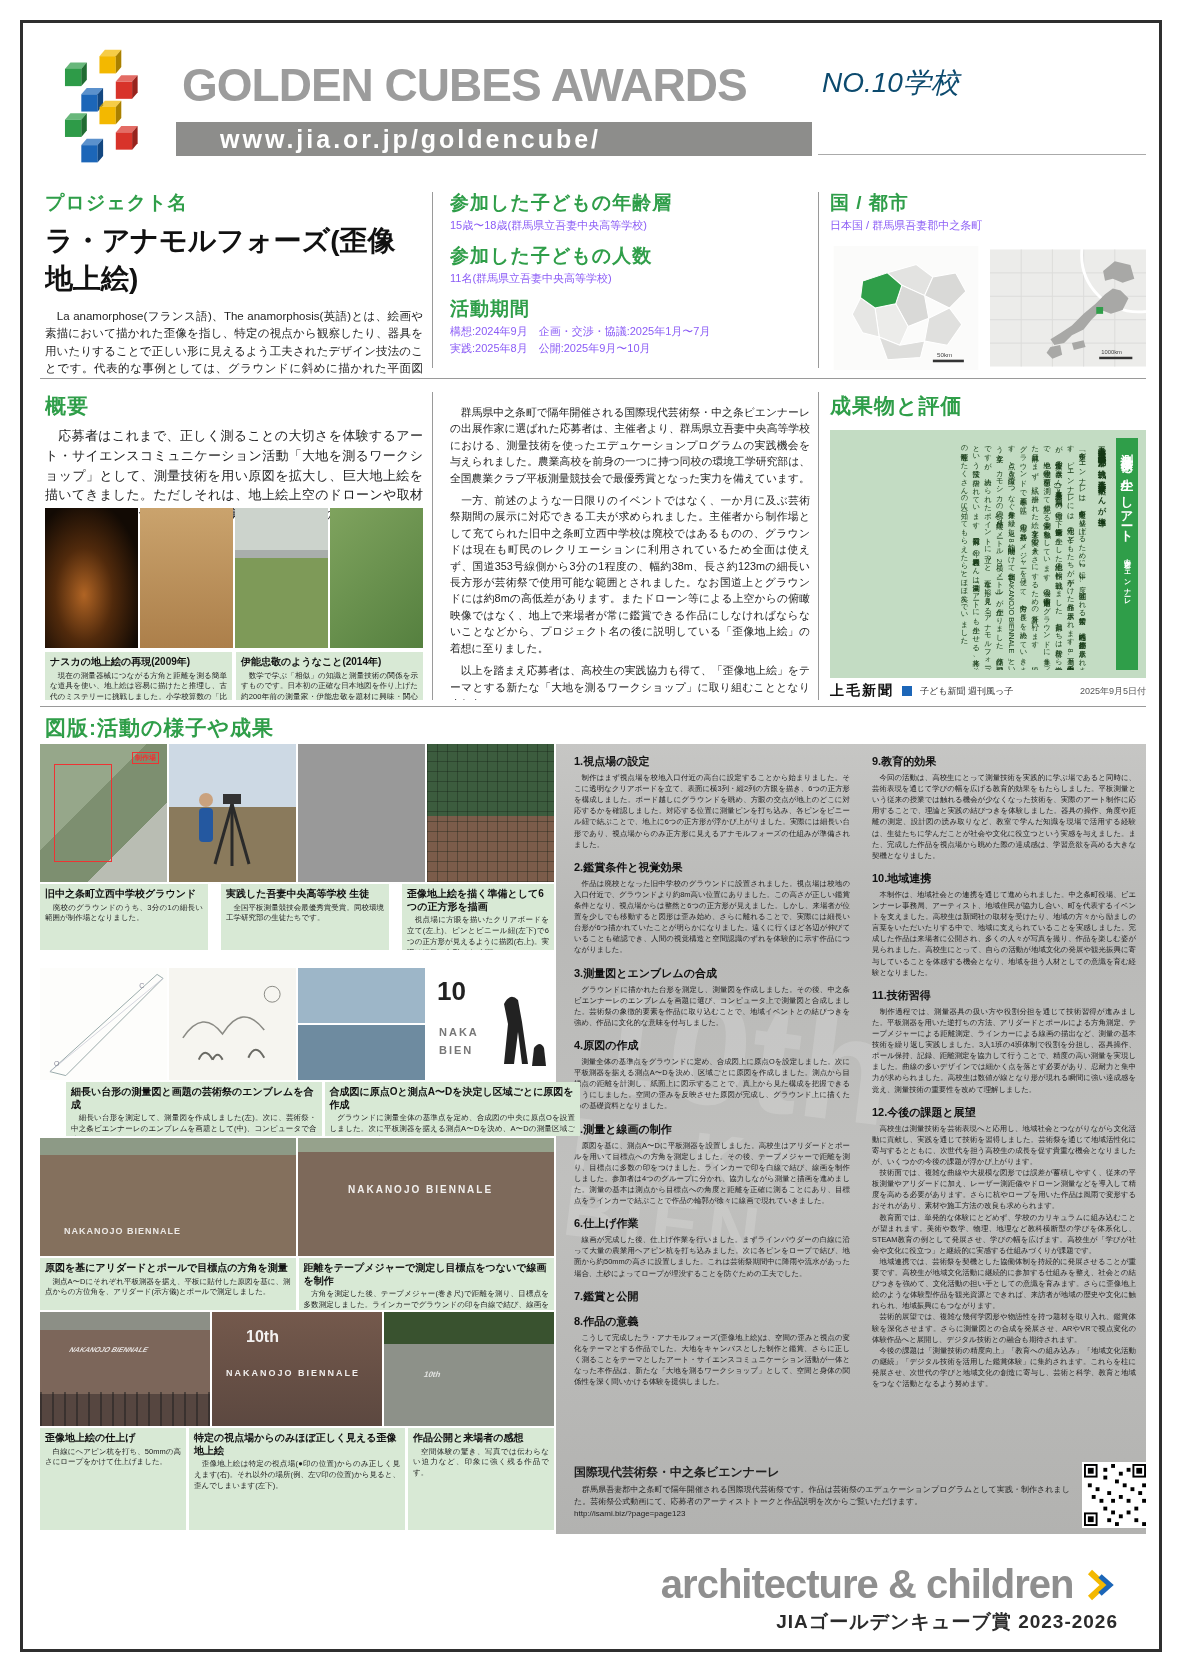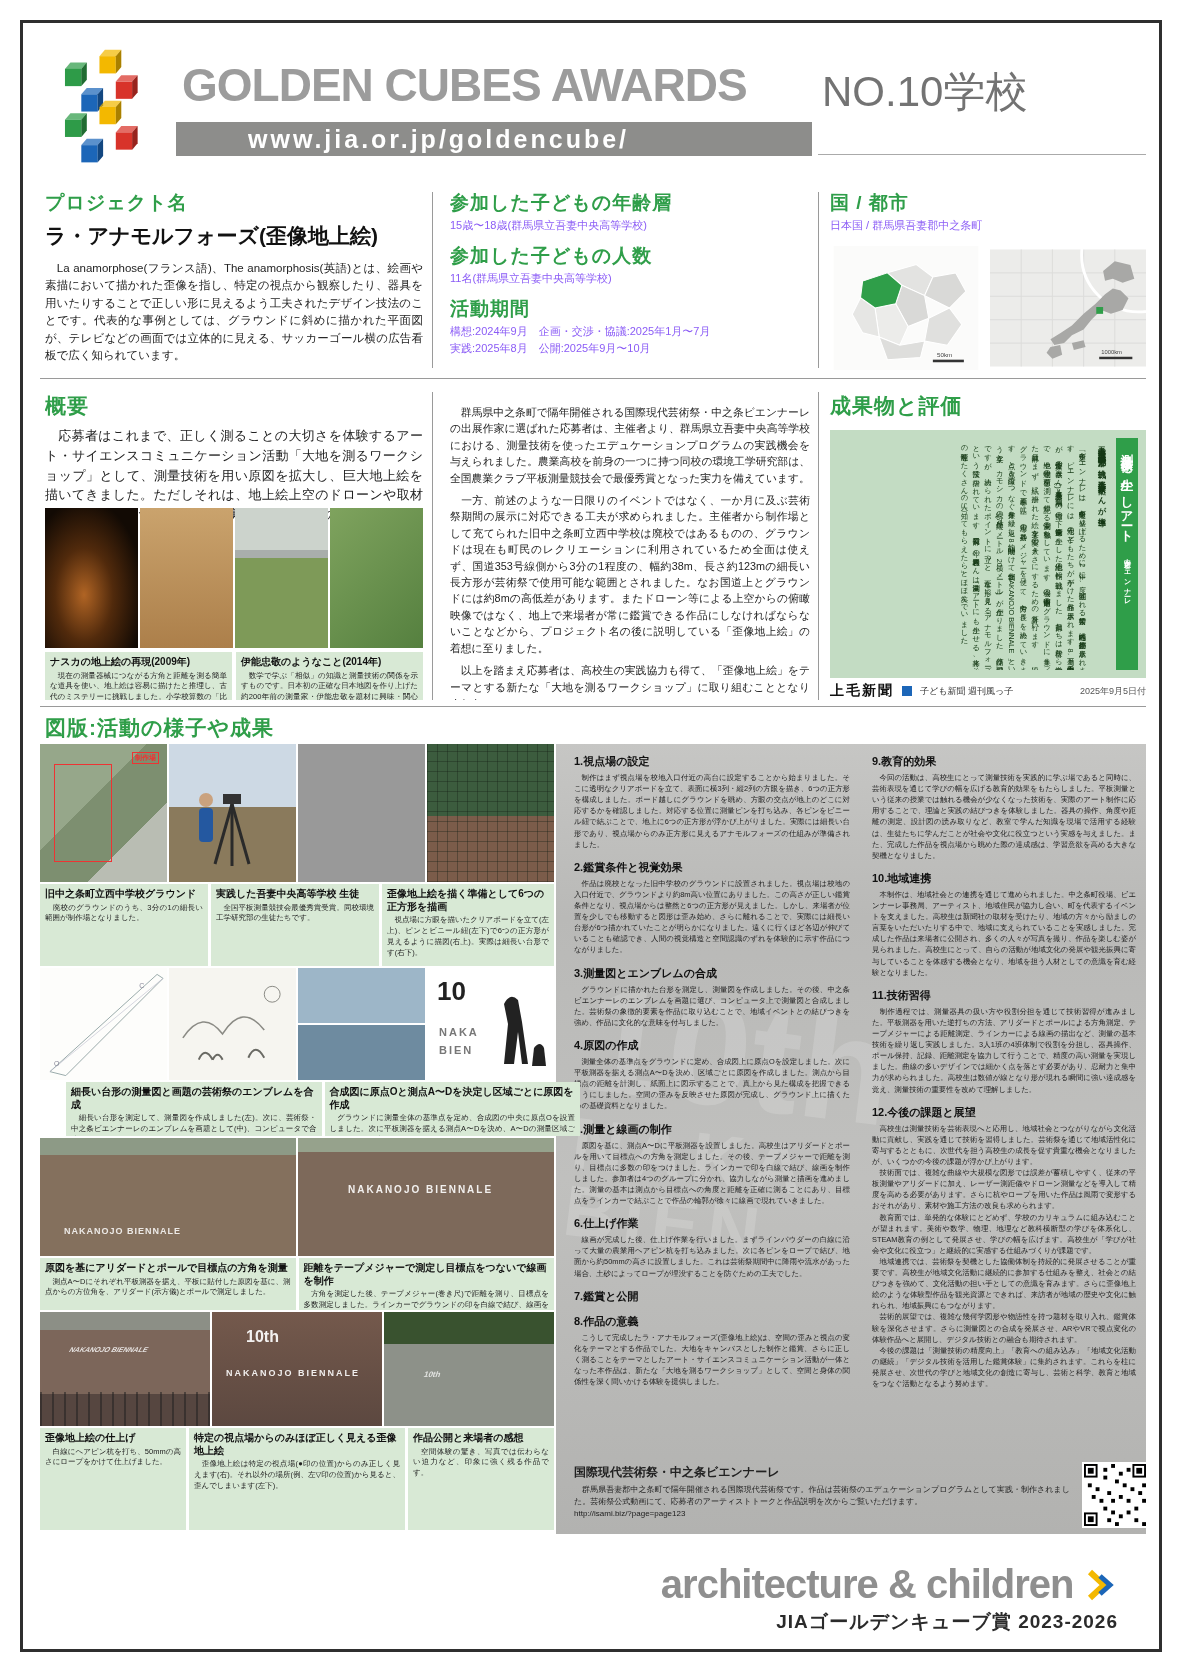--- a/index.html
+++ b/index.html
@@ -6,21 +6,21 @@
   body{font-family:"Liberation Sans","DejaVu Sans",sans-serif;color:#222;}
   #poster{position:relative;width:1180px;height:1668px;background:#fff;overflow:hidden;}
   .frame{position:absolute;left:20px;top:20px;right:18px;bottom:16px;border:3px solid #2f2f2f;pointer-events:none;}
   .abs{position:absolute;}
   .gh{color:#2f9e49;font-weight:bold;}
   .gh.big{font-size:21px;letter-spacing:1px;}
   .gh.mid{font-size:19px;letter-spacing:1px;}
   .vline{position:absolute;width:1px;background:#9a9a9a;}
   .hline{position:absolute;height:1px;background:#9a9a9a;}
   .para{font-size:13px;line-height:1.52;text-align:justify;margin:0 0 6px;}
-  .ptitle{font-size:21px;font-weight:bold;margin:6px 0 10px;letter-spacing:0px;color:#111;}
+  .ptitle{font-size:28px;font-weight:bold;margin:6px 0 10px;letter-spacing:0px;color:#111;}
   .kv{font-size:11px;margin:2px 0 10px;color:#8b5cf6;}
   .photo{position:relative;overflow:hidden;background:#999;}
   .capb{background:#d8e9d5;padding:4px 5px 3px;overflow:hidden;box-sizing:border-box;}
   .capb h4{font-size:10px;margin:0 0 2px;font-weight:bold;color:#111;line-height:1.25;}
   .capb p{font-size:7.5px;line-height:1.45;margin:0;text-align:justify;color:#222;}
   .itemcol{position:absolute;overflow:hidden;}
   .item h4{font-size:11px;margin:10px 0 3px;font-weight:bold;color:#111;}
   .item p{font-size:7.4px;line-height:1.5;text-align:justify;margin:0;white-space:pre-line;color:#1c1c1c;}
   .flexrow{display:flex;gap:2px;position:absolute;}
   .flexrow>.photo{flex:1;}
@@ -40,23 +40,23 @@
   .ghostart .g2{font-size:72px;letter-spacing:8px;}
   .note{position:absolute;overflow:hidden;}
   .note h4{font-size:12px;margin:0 0 3px;font-weight:bold;}
   .note p{font-size:8px;line-height:1.5;margin:0;text-align:justify;}
   .note a{color:#1c1c1c;text-decoration:none;}
   .ovl{position:absolute;color:#fff;font-weight:bold;}
   .footer{position:absolute;right:62px;top:1562px;text-align:right;}
   .brand{font-size:40px;color:#8f8f8f;font-weight:bold;letter-spacing:-1px;display:inline-block;vertical-align:middle;}
   .award{font-size:19px;color:#2b2b2b;font-weight:bold;letter-spacing:1px;margin-top:2px;}
   .urlbar{position:absolute;left:176px;top:122px;width:636px;height:34px;background:#8d8d8b;color:#fff;
-          font-size:25px;font-weight:bold;letter-spacing:3px;line-height:34px;padding-left:72px;box-sizing:border-box;}
+          font-size:25px;font-weight:bold;letter-spacing:3px;line-height:34px;padding-left:44px;box-sizing:border-box;}
   .gcaw{position:absolute;left:182px;top:58px;font-size:46px;font-weight:bold;color:#9c9c9c;letter-spacing:-1px;}
-  .schoolno{position:absolute;left:822px;top:64px;font-size:42px;color:#737373;}
+  .schoolno{position:absolute;left:822px;top:64px;font-size:28px;color:#0c4a6e;font-style:italic;}
 </style>
 </head>
 <body>
 
 <div id="poster">
   <div class="frame"></div>
 
   <svg class="abs" style="left:40px;top:48px;" width="128" height="118" viewBox="0 0 90 130">
     <defs>
       <g id="cube">
@@ -324,21 +324,21 @@
         <rect x="2" y="34" width="14" height="34" rx="4" fill="#2458a0"></rect>
         <circle cx="9" cy="26" r="7" fill="#caa27e"></circle>
       </svg>
     </div>
     <div class="photo" style="background:linear-gradient(180deg,#d8ddda 0 32%,#87987ا 32% 46%,#8b9a7a 32% 46%,#8a7560 46% 100%);"></div>
     <div class="photo" style="background:linear-gradient(180deg,#3c5c3e 0 52%,#7b5c4a 52% 100%);">
       <span class="abs" style="left:0;top:0;right:0;bottom:0;background:repeating-linear-gradient(90deg,rgba(20,30,20,.35) 0 1px,transparent 1px 10px),repeating-linear-gradient(0deg,rgba(20,30,20,.35) 0 1px,transparent 1px 10px);"></span>
     </div>
   </div>
 
-  <div class="flexrow" style="left:40px;top:884px;width:514px;height:82px;gap:3px;">
+  <div class="flexrow" style="left:40px;top:884px;width:514px;height:66px;gap:13px;">
     <div class="capb" style="width:168px;">
       <h4>旧中之条町立西中学校グラウンド</h4>
         <p>　廃校のグラウンドのうち、3分の1の細長い範囲が制作場となりました。</p>
     </div>
     <div class="capb" style="width:168px;">
       <h4>実践した吾妻中央高等学校 生徒</h4>
         <p>　全国平板測量競技会最優秀賞受賞。同校環境工学研究部の生徒たちです。</p>
     </div>
     <div class="capb" style="flex:1;">
       <h4>歪像地上絵を描く準備として6つの正方形を描画</h4>

